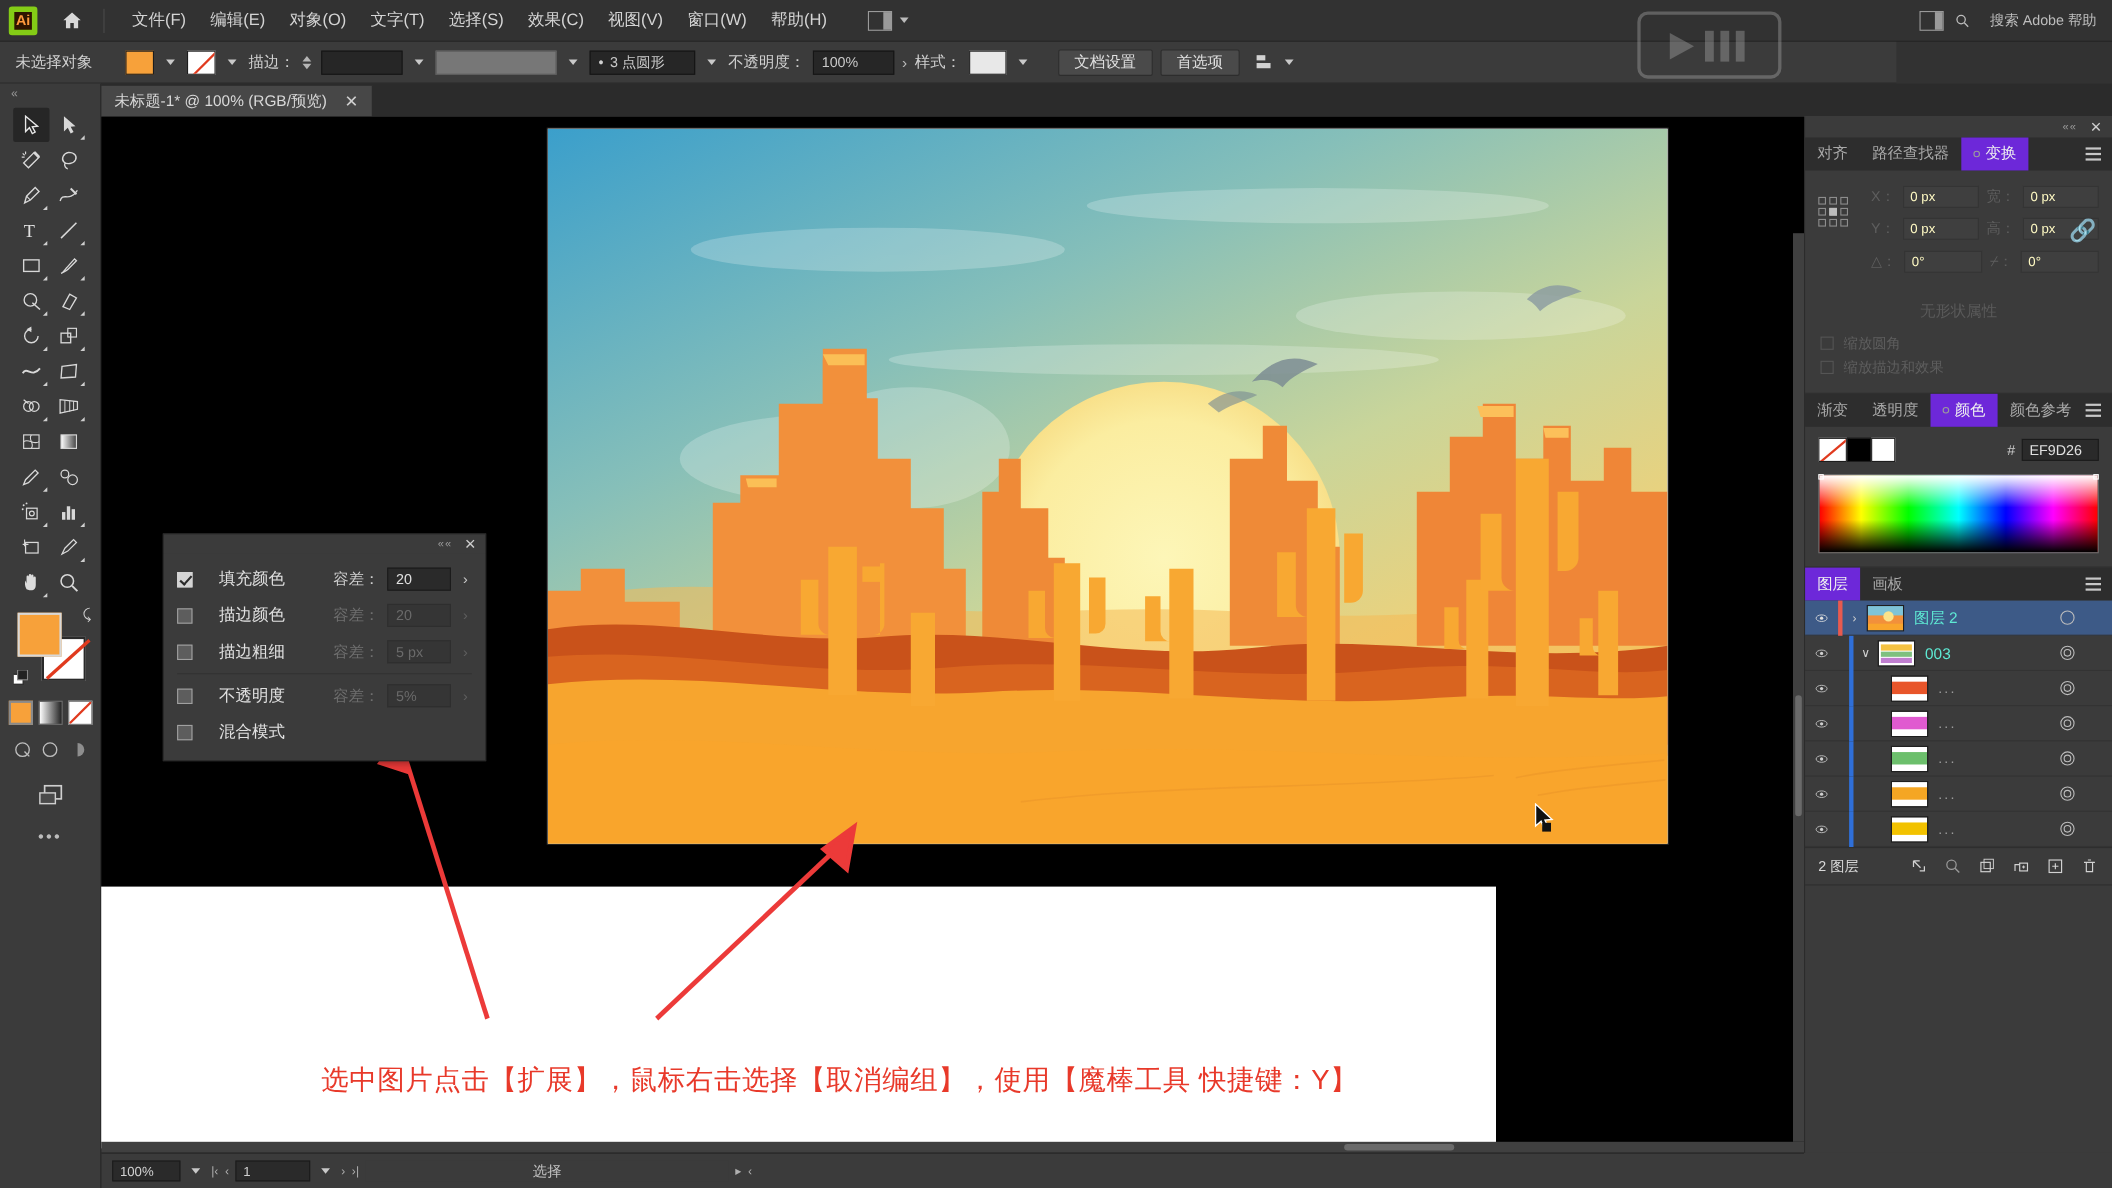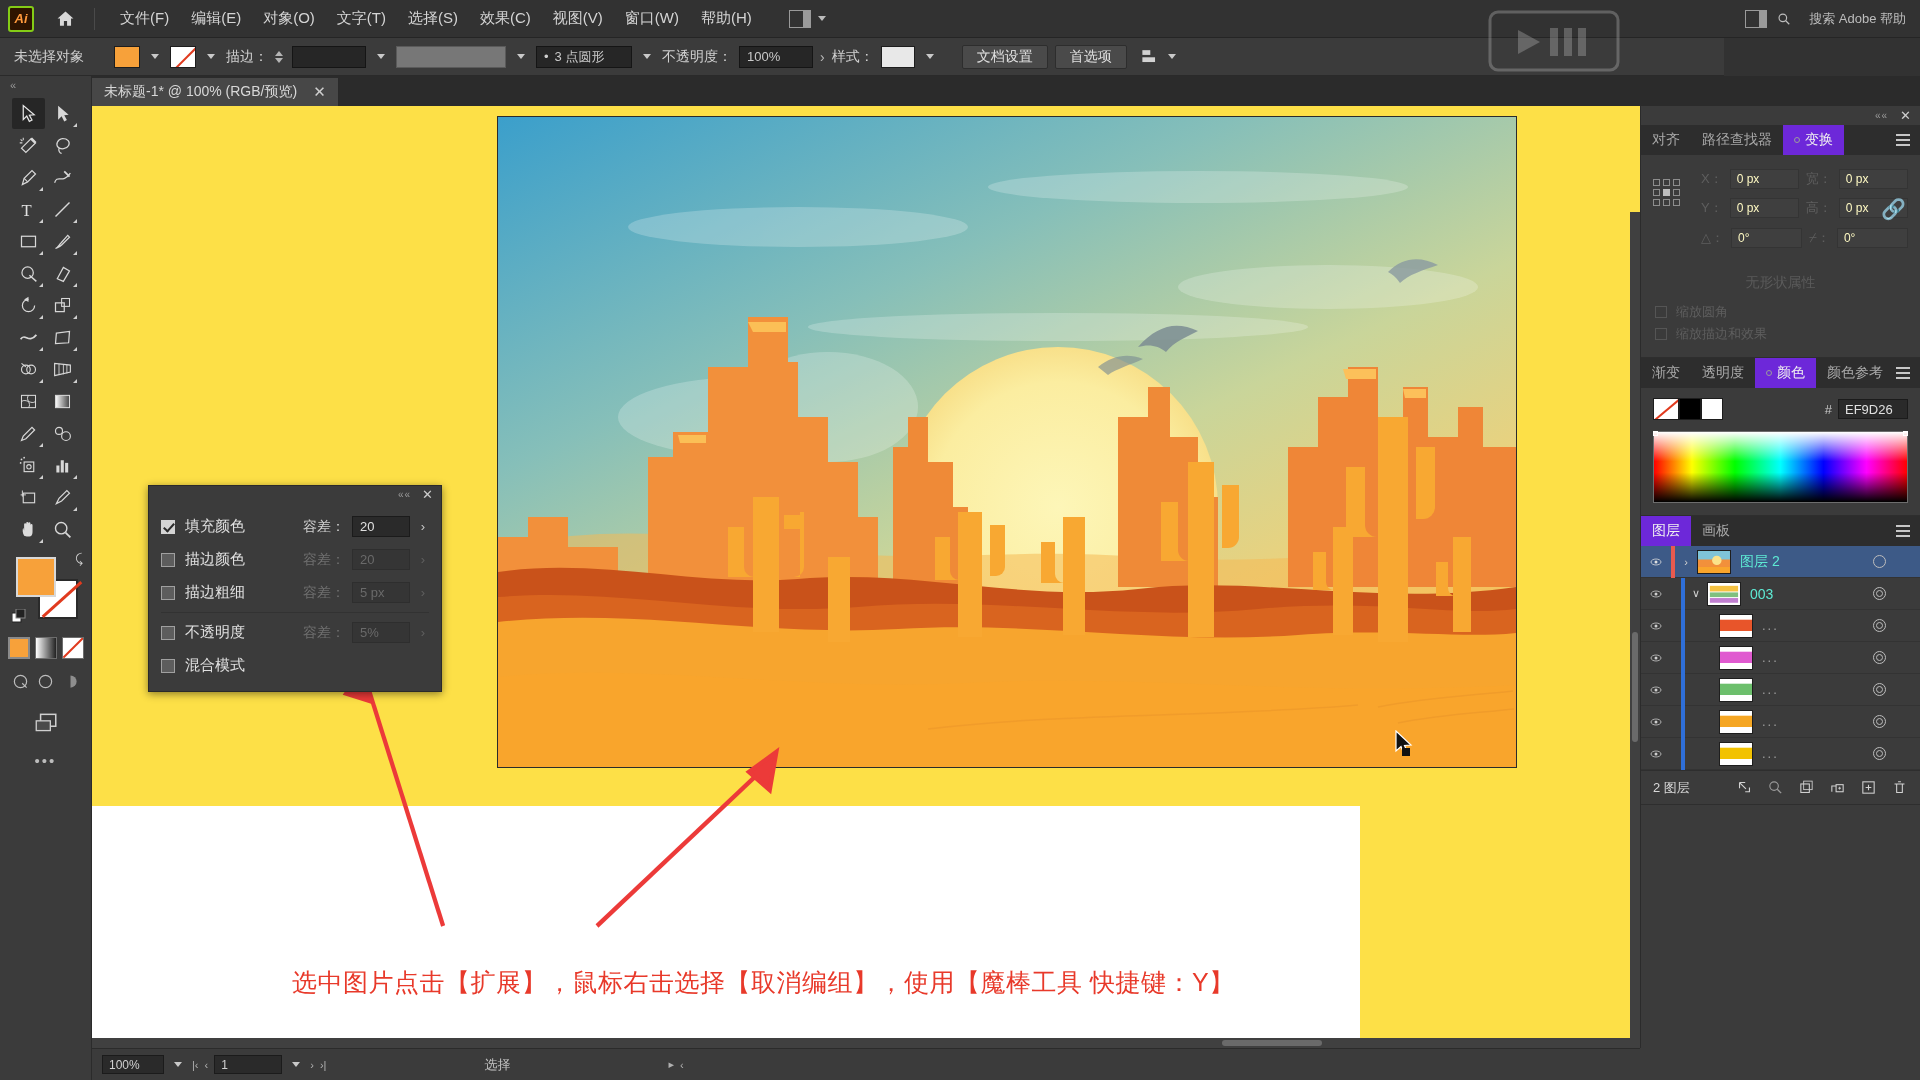--- a/index.html
+++ b/index.html
@@ -12,23 +12,23 @@
   #app { position: relative; width: 1920px; height: 1080px; background: #323232; }
 
   
   .menubar {
     position: absolute; left: 0; top: 0; width: 1920px; height: 38px;
     background: #323232; display: flex; align-items: center;
     border-bottom: 1px solid #252525;
   }
   .ai-logo {
     width: 26px; height: 26px; margin-left: 8px; border-radius: 3px;
-    background: #2e1400; border: 2px solid #84cc16; color: #ff9a3c;
+    background: #2e1400; border: 5px solid #84cc16; color: #ff9a3c;
     font-size: 13px; font-weight: bold; display: flex; align-items: center;
-    justify-content: center; font-style: italic;
+    justify-content: center; 
   }
   .home-icon { margin-left: 18px; width: 26px; height: 26px; display:flex; align-items:center; justify-content:center; }
   .menu-sep { width:1px; height:22px; background:#4a4a4a; margin-left:16px; }
   .menu-items { display: flex; margin-left: 14px; }
   .menu-item {
     color: #d4d4d4; font-size: 15px; padding: 4px 11px; cursor: default; white-space: nowrap;
   }
   .menubar-right { margin-left: auto; display: flex; align-items: center; padding-right: 14px; gap: 10px; }
   .ws-switch { width: 22px; height: 18px; border: 1px solid #9a9a9a; position: relative; }
   .ws-switch::after { content:''; position:absolute; right:0; top:0; bottom:0; width:7px; background:#9a9a9a;}
@@ -99,21 +99,21 @@
   .tb-modes { display:flex; gap:5px; justify-content:center; margin-top:16px; }
   .mode-sq { width: 22px; height: 22px; border:1px solid #6d6d6d; }
   .mode-sq.sel { border:2px solid #8a8a8a; }
   .tb-draw { display:flex; gap:4px; justify-content:center; margin-top:12px; align-items:center;}
   .tb-more { text-align:center; color:#bcbcbc; font-size:15px; margin-top:16px; letter-spacing:2px;}
 
   
   .canvas-area {
     position: absolute; left: 92px; top: 106px; right: 0; bottom: 0; background: #535353;
   }
-  .workarea { position: absolute; left: 0; top: 0; right: 280px; bottom: 0; background: #fde047; }
+  .workarea { position: absolute; left: 0; top: 0; right: 280px; bottom: 0; background: #000000; }
   .artboard {
     position: absolute; left: 406px; top: 11px; width: 1018px; height: 650px;
     background: #fff; box-shadow: 0 0 0 1px #2b2b2b;
     overflow: hidden;
   }
   .artboard svg { display:block; width:100%; height:100%; }
   .whitepage {
     position:absolute; left:0; top:700px; right:280px; bottom:36px; background:#fff;
   }
   .annot {
@@ -138,21 +138,21 @@
   .mw-menu { position:absolute; right:9px; top:8px; }
   .mw-menu span { display:block; width:14px; height:2px; background:#c7c7c7; margin-bottom:3px; }
   .mw-body { padding: 7px 0 9px 0; background:#3b3b3b; }
   .mw-row { display:flex; align-items:center; height: 33px; padding: 0 12px; }
   .mw-cb { width:14px; height:14px; border:1px solid #a0a0a0; background:#5d5d5d; margin-right:10px; position:relative; }
   .mw-cb.checked { background:#d4d4d4; border-color:#d4d4d4; }
   .mw-cb.checked::after {
     content:''; position:absolute; left:4px; top:0px; width:4px; height:9px;
     border:solid #2b2b2b; border-width:0 2px 2px 0; transform:rotate(42deg);
   }
-  .mw-lbl { color:#e0e0e0; font-size:15px; }
+  .mw-lbl { color:#e0e0e0; font-size:15px;margin-left:14px; }
   .mw-tol { margin-left:auto; display:flex; align-items:center; gap:7px; }
   .mw-tol-lbl { color:#cfcfcf; font-size:14px; }
   .mw-tol-lbl.dim { color:#6f6f6f; }
   .mw-input {
     width:58px; height:21px; background:#2a2a2a; border:1px solid #1b1b1b; color:#e0e0e0;
     font-size:13px; display:flex; align-items:center; padding-left:7px;
   }
   .mw-input.dim { color:#6a6a6a; background:#353535; border-color:#2e2e2e;}
   .mw-chev { color:#c8c8c8; font-size:13px; width:12px; text-align:center;}
   .mw-chev.dim { color:#5f5f5f; }

